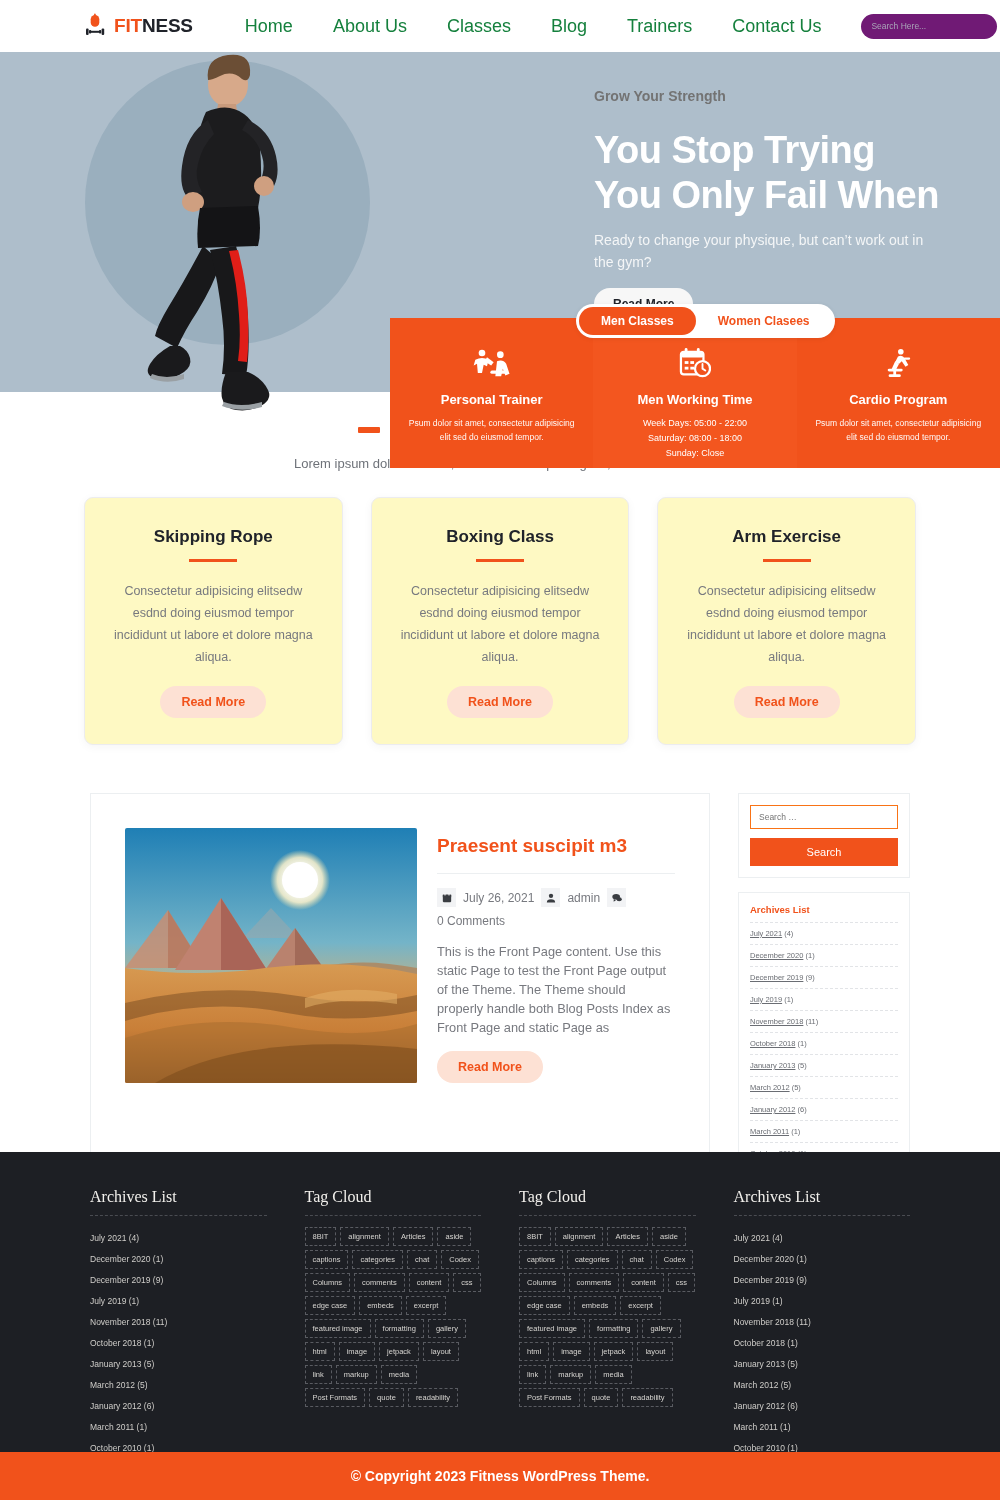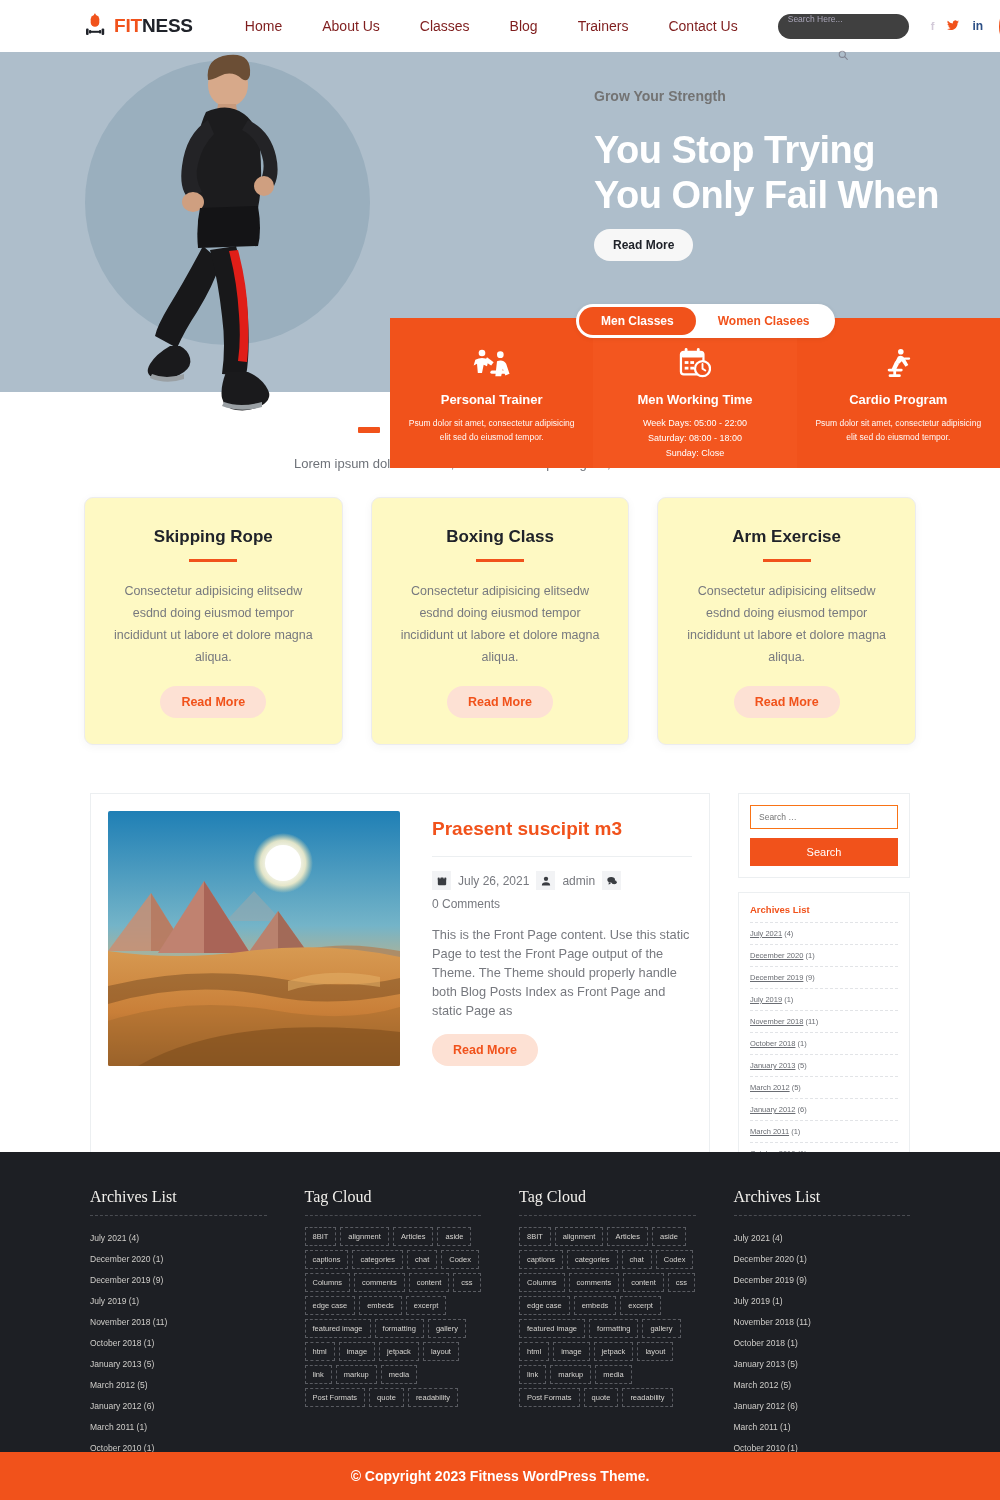--- a/index.html
+++ b/index.html
@@ -19,28 +19,28 @@
     position: relative; z-index: 20;
   }
   .logo { display: flex; align-items: center; gap: 6px; }
   .logo-mark { width: 26px; height: 26px; position: relative; }
   .logo-text { font-size: 19px; font-weight: 700; letter-spacing: -0.2px; }
   .logo-text .fit { color: #f1521b; }
   .logo-text .ness { color: #20232a; }
 
   .nav { display: flex; align-items: center; gap: 0px; margin-left: 32px; }
   .nav-item {
-    font-size: 14px; color: #7f1d1d; padding: 0 20px;
+    font-size: 18px; color: #15803d; padding: 0 20px;
     cursor: pointer; white-space: nowrap;
   }
   .search-wrap {
     margin-left: 20px;
     width: 136px; height: 25px; border-radius: 13px;
-    background: #404040; display: flex; align-items: center;
-    padding: 0 10px; gap: 22px; flex-direction: column;
+    background: #701a75; display: flex; align-items: center;
+    padding: 0 10px; gap: 22px;
   }
   .search-wrap input {
     border: none; outline: none; background: transparent;
     font-size: 8.5px; color: #9a97a8; flex: 1;
     font-family: "Liberation Sans", sans-serif;
   }
   .search-wrap input::placeholder { color: #a9a5b8; }
   .search-icon { width: 10px; height: 10px; opacity: .65; }
 
   .socials { display: flex; align-items: center; gap: 13px; margin-left: 22px; }
@@ -142,21 +142,21 @@
     margin-top: 18px; display: inline-block; background: #fde1d4; color: #f1521b;
     font-size: 12.5px; font-weight: 700; border-radius: 16px;
     padding: 9px 21px; border: none; cursor: pointer;
     font-family: "Liberation Sans", sans-serif;
   }
 
   
   .content { display: flex; padding: 48px 90px 0 90px; gap: 28px; }
   .post {
     flex: 1; background: #fff; border: 1px solid #eceff1;
-    padding: 17px; display: flex; gap: 32px;
+    padding: 34px; display: flex; gap: 20px;
   }
   .post-thumb {
     width: 292px; height: 255px; flex-shrink: 0;
     border-radius: 2px; overflow: hidden;
   }
   .post-body { flex: 1; padding-top: 7px; }
   .post-title { font-size: 19px; font-weight: 700; color: #f1521b; }
   .post-rule { height: 1px; background: #eceff1; margin: 16px 0 14px 0; }
   .meta { display: flex; flex-wrap: wrap; align-items: center; gap: 7px; font-size: 12px; color: #77797f; }
   .meta-icon {
@@ -299,20 +299,21 @@
       <path d="M116 352 q16 6 38 0 l0 5 q-22 6-40 -1z" fill="#9aa0a4"></path>
     </g>
   </svg>
 
   <div class="hero-copy">
     <div class="eyebrow">Grow Your Strength</div>
     <div class="hero-title">
       <div>You Stop Trying</div>
       <div>You Only Fail When</div>
     </div>
+    <div class="hero-sub">Ready to change your physique, but can’t work out in the gym?</div>
     <button class="btn-white">Read More</button>
   </div>
 </div>
 
 <div class="tabs">
   <div class="tab active">Men Classes</div>
   <div class="tab">Women Clasees</div>
 </div>
 
 <div class="feature-strip">

